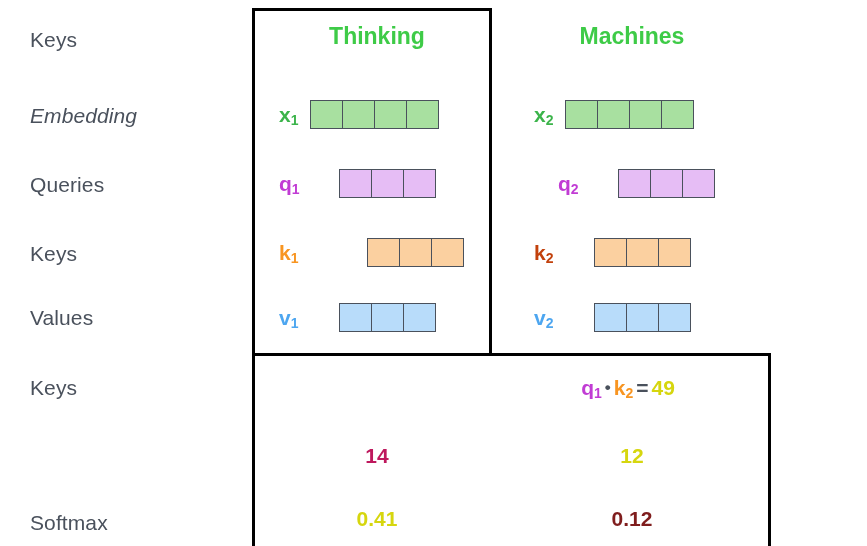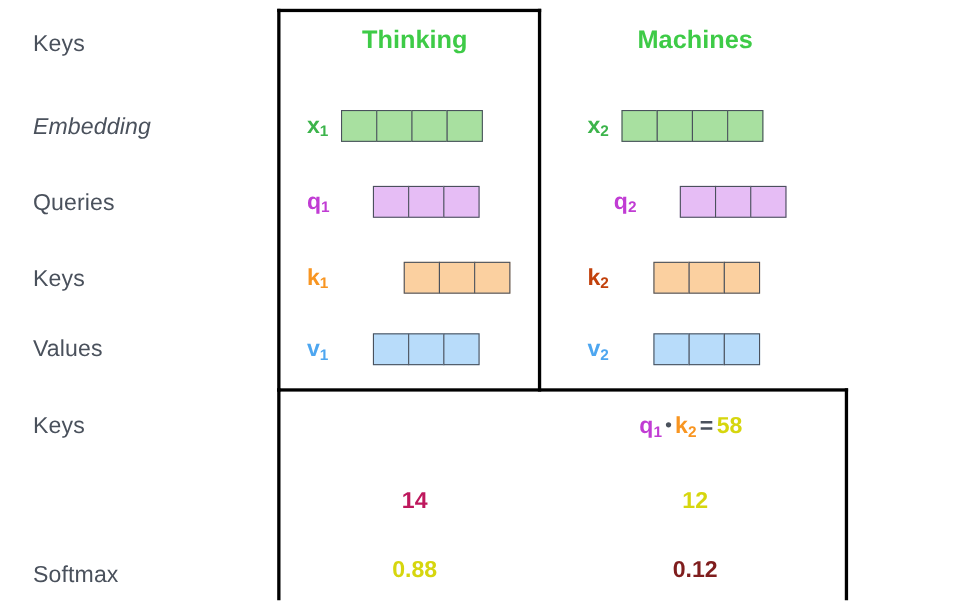--- a/index.html
+++ b/index.html
@@ -250,22 +250,22 @@
   <div class="vec-group" style="left:534px;top:303px;">
     <span class="vec-tag" style="color:#4da6f0;width:26px;">v<span class="sub">2</span></span>
     <span class="vec-cells" style="margin-left:22px;">
         <span class="cell" style="background: rgb(184, 220, 250); border-color: rgb(74, 81, 92);"></span>
         <span class="cell" style="background: rgb(184, 220, 250); border-color: rgb(74, 81, 92);"></span>
         <span class="cell" style="background: rgb(184, 220, 250); border-color: rgb(74, 81, 92);"></span>
       </span>
   </div>
 
   <div class="calc" style="left:628px;top:377px;">
-    <span style="color:#c13cd4;">q<span class="sub">1</span></span><span class="op-dot">•</span><span style="color:#f89521;">k<span class="sub">2</span></span><span class="op-eq">=</span><span style="color:#d6d60e;">58</span>
+    <span style="color:#c13cd4;">q<span class="sub">1</span></span><span class="op-dot">•</span><span style="color:#f89521;">k<span class="sub">2</span></span><span class="op-eq">=</span><span style="color:#d6d60e;">49</span>
   </div>
 
   <div class="num" style="left:377px;top:445px;color:#be185d;">14</div>
   <div class="num" style="left:632px;top:445px;color:#d6d60e;">12</div>
 
-  <div class="num" style="left:377px;top:508px;color:#d6d60e;">0.88</div>
+  <div class="num" style="left:377px;top:508px;color:#d6d60e;">0.41</div>
   <div class="num" style="left:632px;top:508px;color:#7f1d1d;">0.12</div>
 
 </div>
 
 </body></html>

